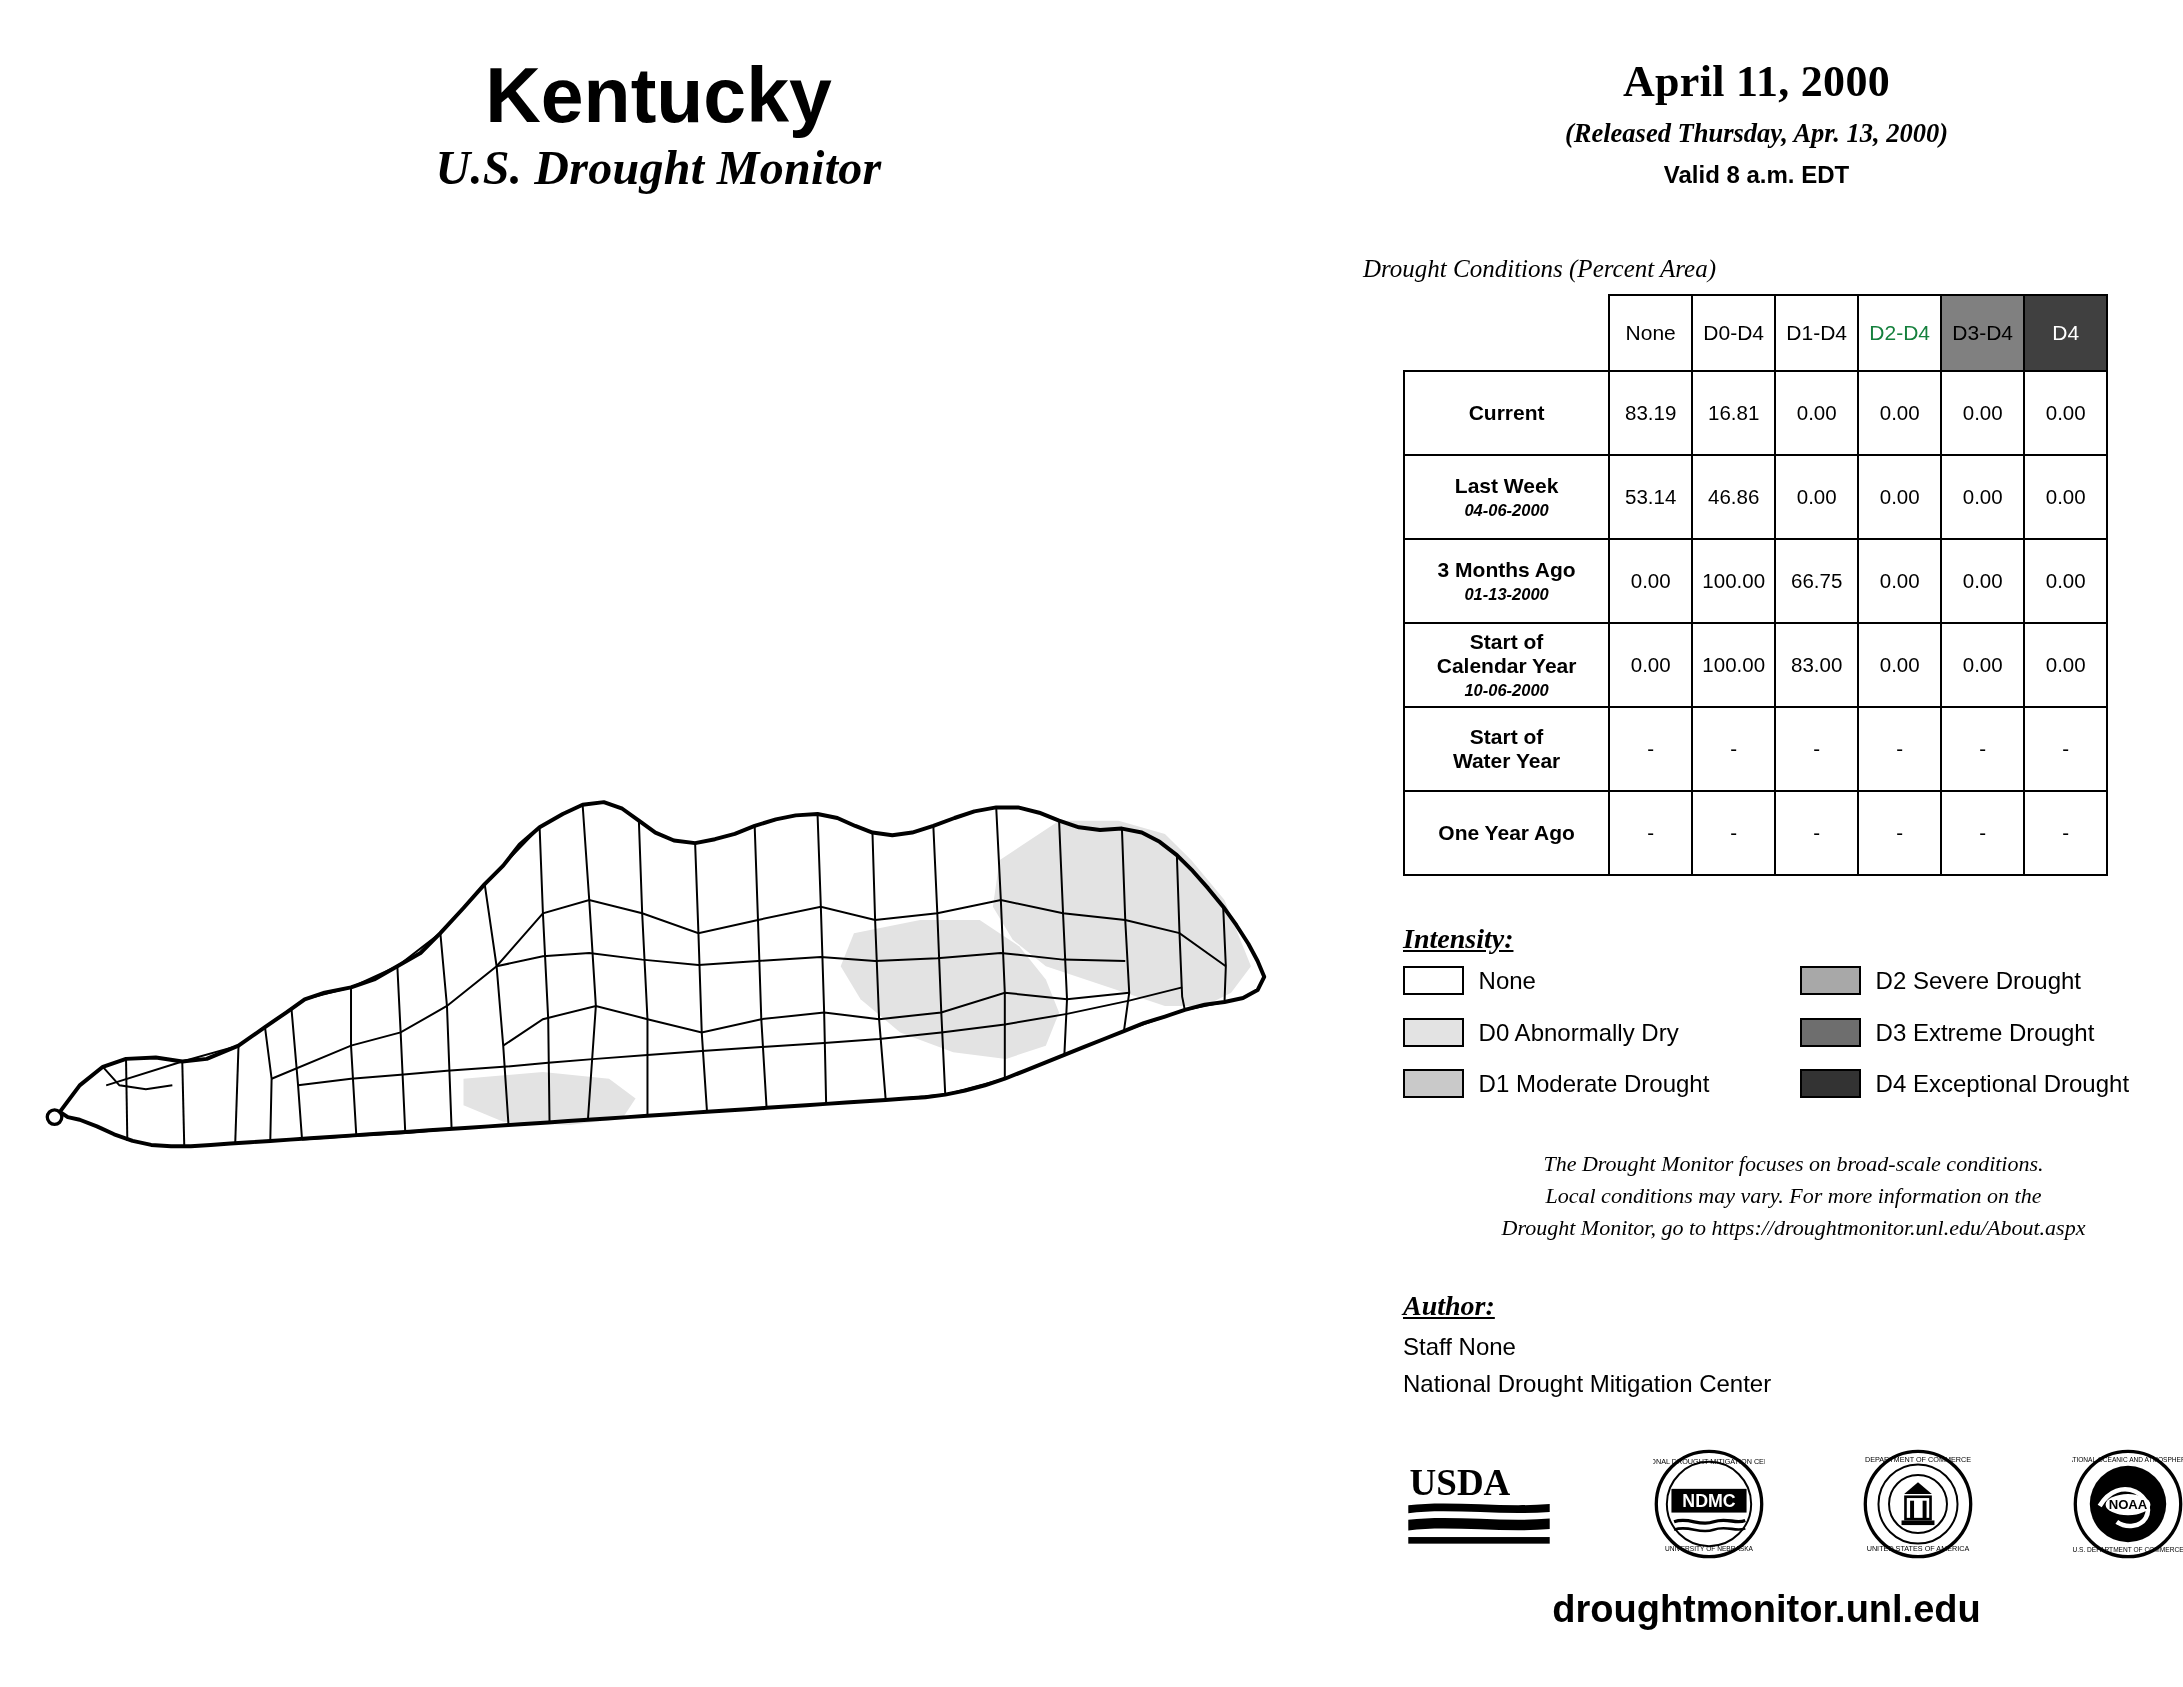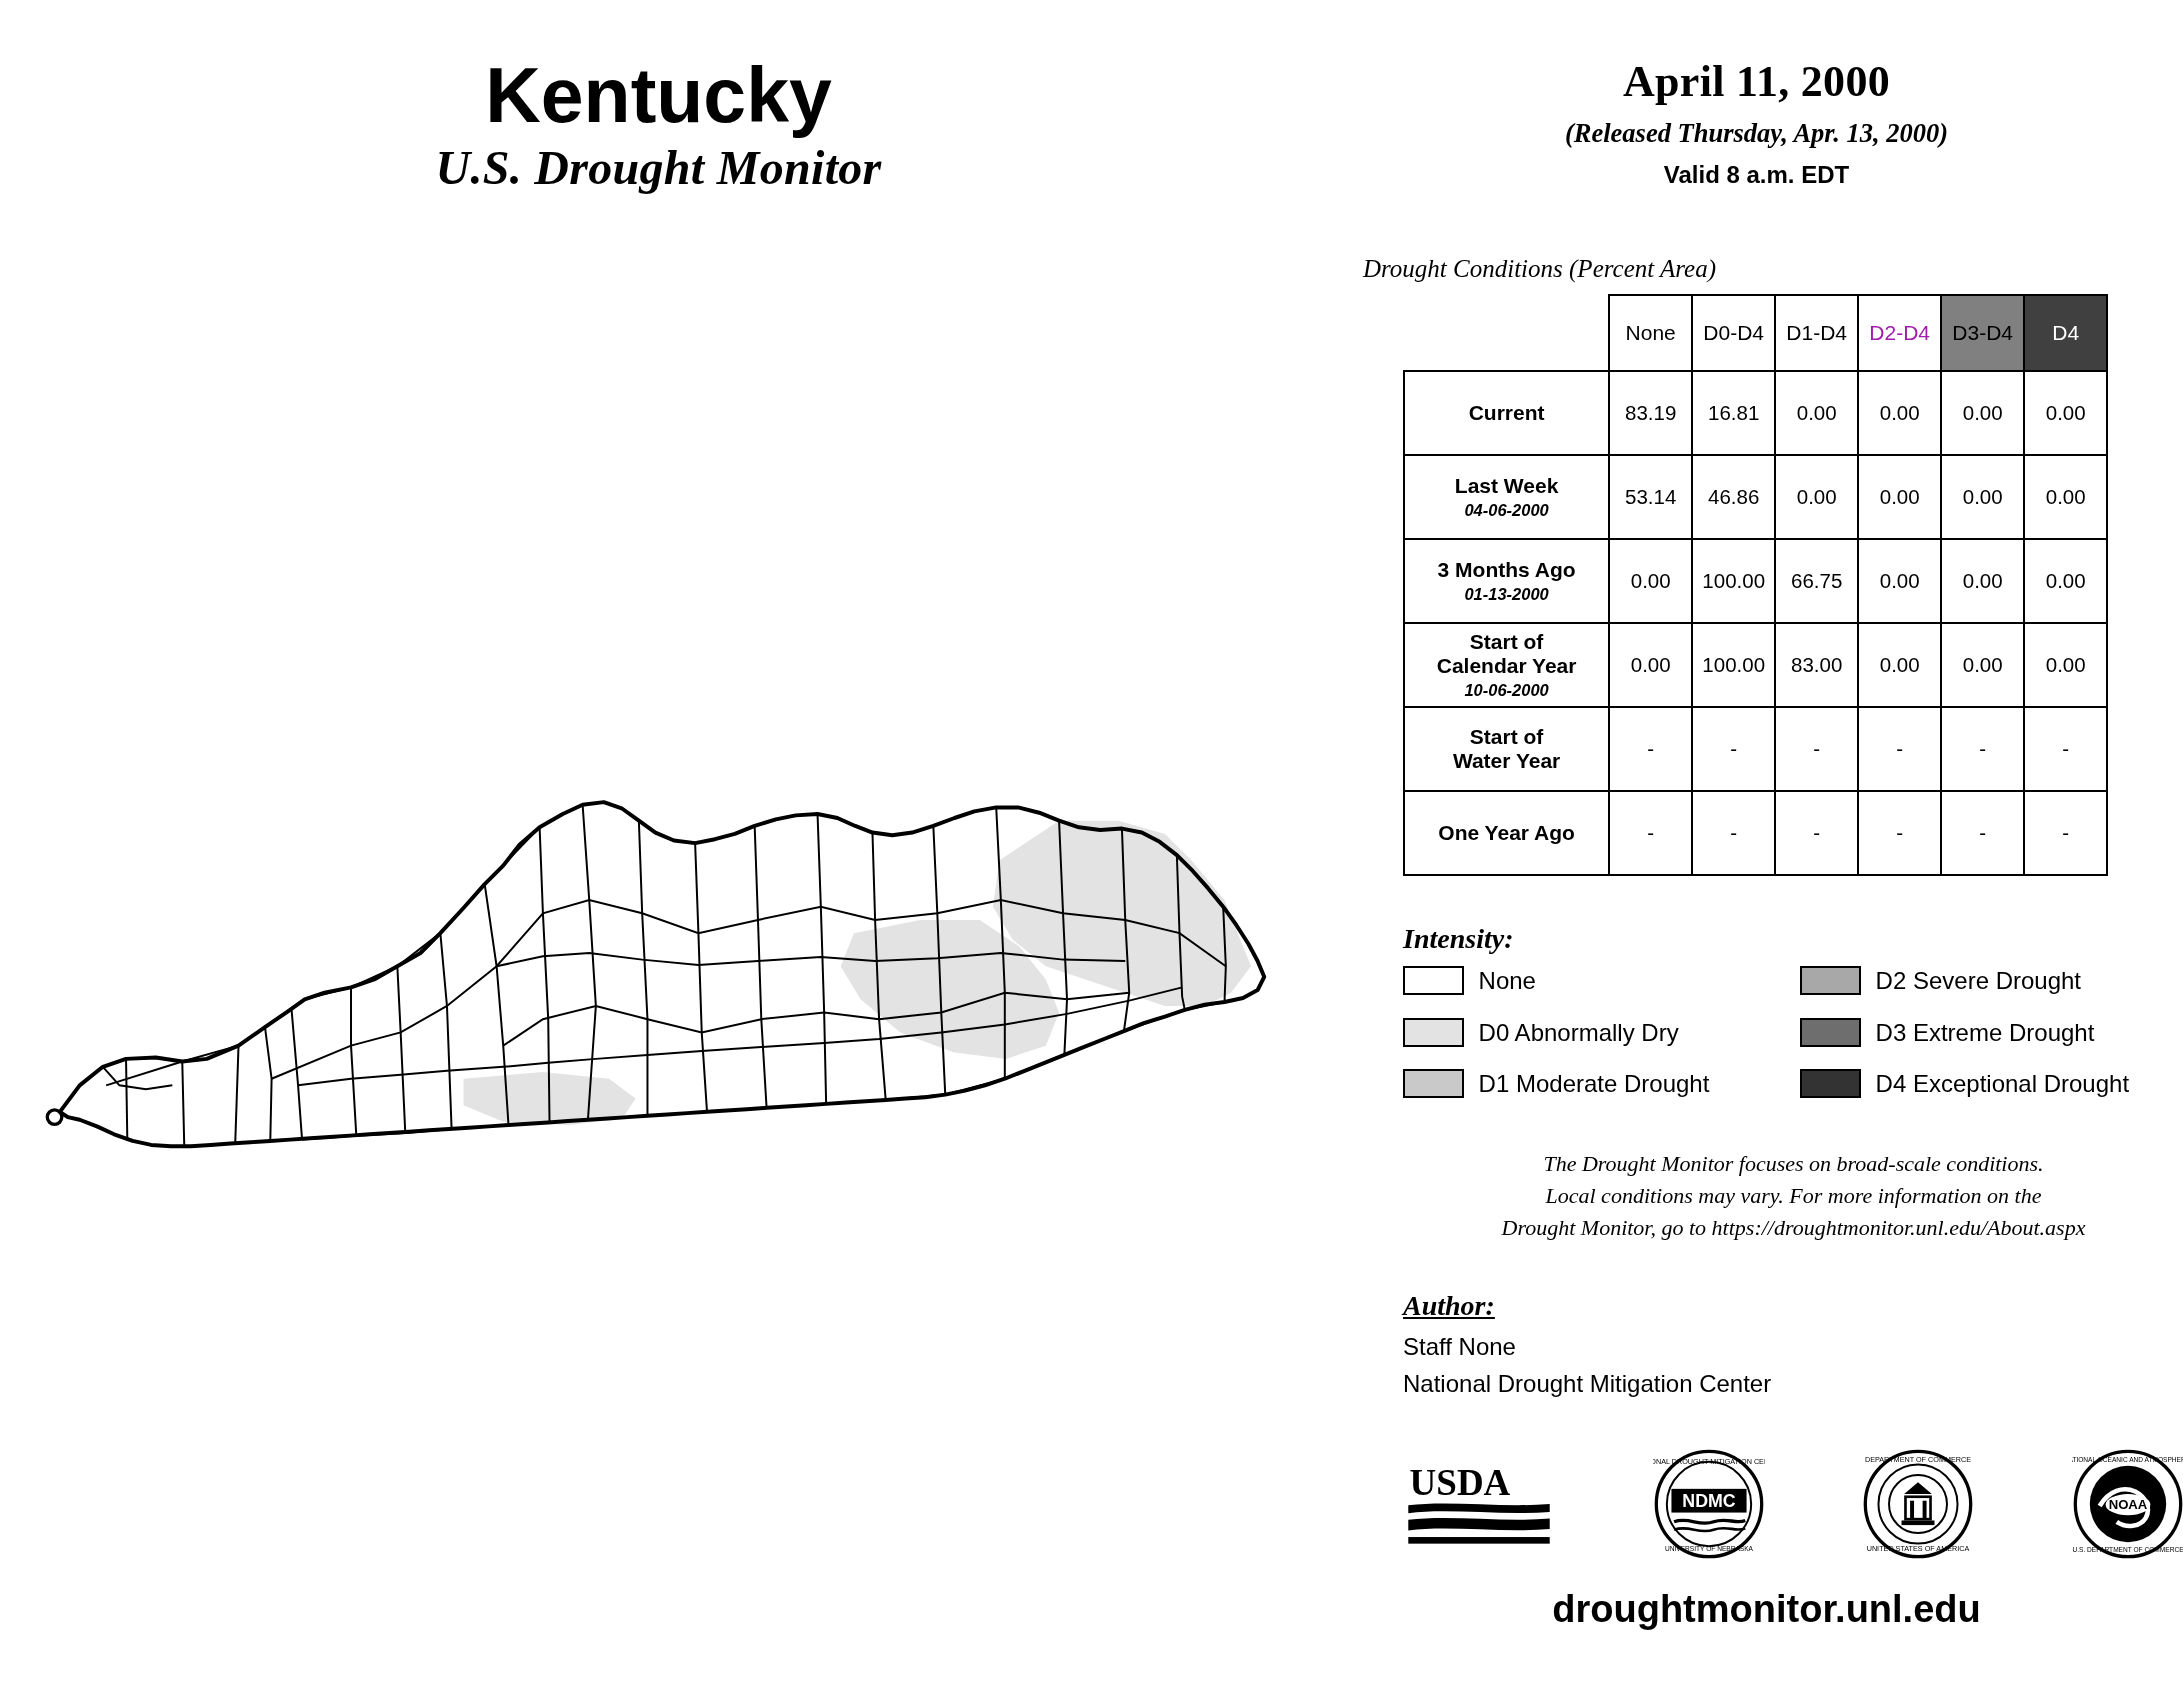--- a/index.html
+++ b/index.html
@@ -137,33 +137,34 @@
   }
   #cond-table .valcell { width: 81px; height: 74px; }
   #cond-table thead th {
     height: 48px;
     font-size: 21px;
   }
   #cond-table thead th.corner { border: none; }
   .hd-none  { background: #ffffff; color:#000; }
   .hd-d0    { background: #ffffff; color:#000; }
   .hd-d1    { background: #ffffff; color:#000; }
-  .hd-d2    { background: #ffffff; color:#a21caf; }
+  .hd-d2    { background: #ffffff; color:#15803d; }
   .hd-d3    { background: #808080; color:#000; }
   .hd-d4    { background: #404040; color:#ffffff; }
 
   
   #intensity-title {
     position: absolute;
     left: 40px;
     top: 923px;
     font-family: "Liberation Serif", serif;
     font-style: italic;
     font-weight: bold;
     font-size: 28px;
+    text-decoration: underline;
   }
   .legend-item {
     position: absolute;
     display: flex;
     align-items: center;
   }
   .legend-swatch {
     width: 61px;
     height: 29px;
     border: 2px solid #000;

